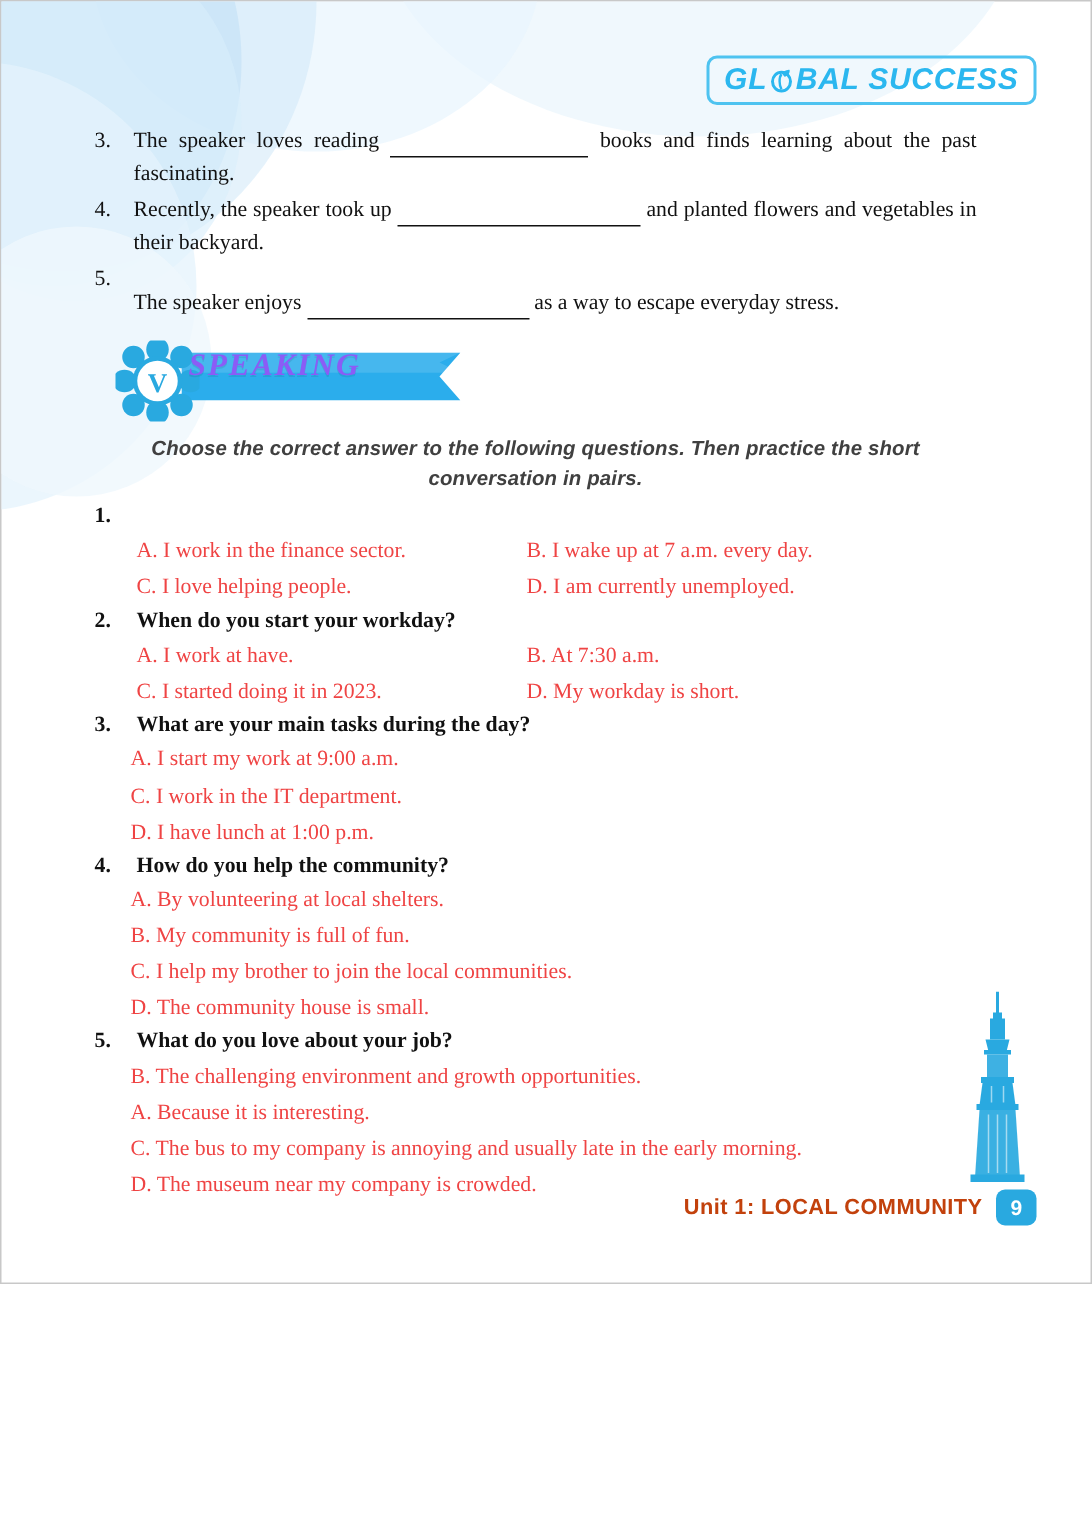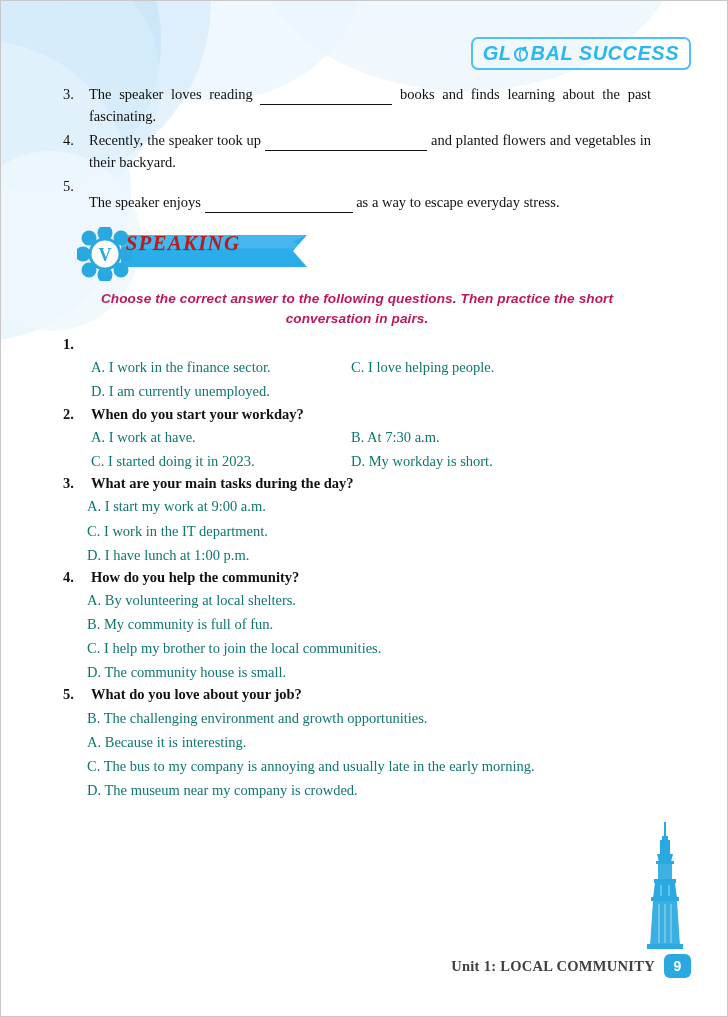--- a/index.html
+++ b/index.html
@@ -8,21 +8,21 @@
     width: 728px;
     height: 1017px;
     font-family: "Liberation Serif", serif;
     background: #ffffff;
     overflow: hidden;
   }
 
   .page {
     position: relative;
     width: 728px;
-    height: 1017px;
+    height: 856px;
     background: #ffffff;
     border: 1px solid #c8c8c8;
     overflow: hidden;
   }
 
   
   .deco { position: absolute; border-radius: 50%; pointer-events: none; }
 
   .deco-a {
     left: -130px; top: -180px; width: 340px; height: 360px;
@@ -114,67 +114,67 @@
     width: 186px; height: 32px;
   }
   .ribbon-label {
     position: absolute; left: 0; top: 0;
     width: 186px; height: 32px;
     display: flex; align-items: center; justify-content: center;
     padding-left: 26px;
     font-family: "Liberation Serif", serif;
     font-weight: bold; font-style: italic;
     font-size: 21px; letter-spacing: 1.2px;
-    color: #b91c1c;
+    color: #8b5cf6;
     text-shadow: 0 1px 0 rgba(0,0,0,.08);
   }
 
   
   .instruction {
     position: absolute; left: 62px; top: 288px; width: 588px;
     text-align: center;
     font-family: "Liberation Sans", sans-serif;
     font-weight: bold; font-style: italic;
     font-size: 13.6px; line-height: 1.45;
     letter-spacing: .1px;
-    color: #be185d;
+    color: #404040;
   }
 
   
   .questions { position: absolute; left: 62px; top: 333px; width: 600px; }
 
   .q-block { margin-bottom: 0; }
   .q-row { display: flex; font-size: 14.5px; line-height: 1.48; color: #111; }
   .q-num { width: 28px; flex: none; font-weight: bold; }
   .q-text { font-weight: bold; }
 
   .opts-grid {
     display: grid;
     grid-template-columns: 260px 1fr;
     margin-left: 28px;
   }
   .opts-stack { margin-left: 24px; }
   .opt {
-    font-size: 14.5px; line-height: 1.52; color: #0f766e;
+    font-size: 14.5px; line-height: 1.52; color: #ef4444;
     padding: 1px 0;
   }
 
   
   .tower { position: absolute; right: 34px; bottom: 62px; width: 56px; height: 132px; }
 
   
   .footer {
     position: absolute; right: 36px; bottom: 38px;
     display: flex; align-items: center;
   }
   .footer-text {
-    font-family: Liberation Serif, serif;
+    font-family: Liberation Sans, sans-serif;
     font-weight: bold;
     font-size: 14.5px; letter-spacing: .3px;
-    color: #404040;
+    color: #c2410c;
     margin-right: 9px;
   }
   .page-badge {
     width: 27px; height: 24px;
     background: #29a9e0;
     border-radius: 6px;
     display: flex; align-items: center; justify-content: center;
     font-family: "Liberation Sans", sans-serif;
     font-weight: bold; font-size: 14px;
     color: #ffffff;
@@ -257,20 +257,21 @@
     <div class="instruction">Choose the correct answer to the following questions. Then practice the short conversation in pairs.</div>
 
     <div class="questions">
 
       <div class="q-block">
         <div class="q-row">
           <span class="q-num">1.</span>
         </div>
         <div class="opts-grid">
           <div class="opt">A. I work in the finance sector.</div>
+          <div class="opt">B. I wake up at 7 a.m. every day.</div>
           <div class="opt">C. I love helping people.</div>
           <div class="opt">D. I am currently unemployed.</div>
         </div>
       </div>
 
       <div class="q-block">
         <div class="q-row">
           <span class="q-num">2.</span>
           <span class="q-text">When do you start your workday?</span>
         </div>

